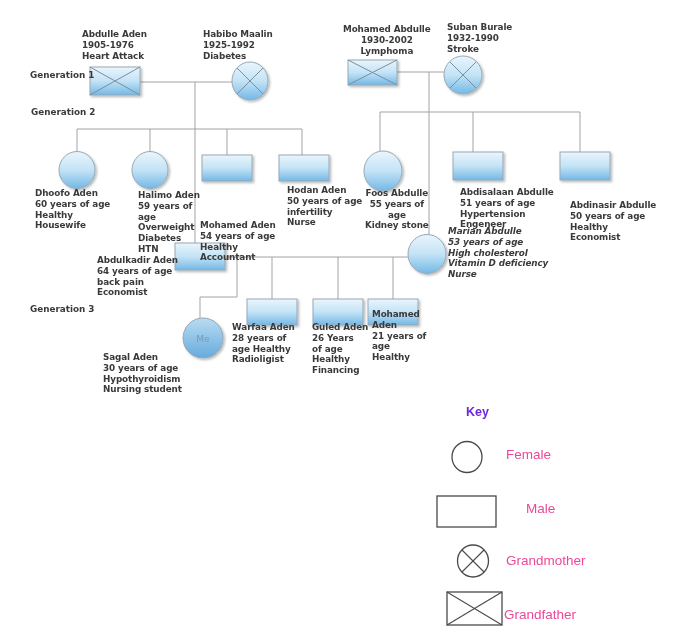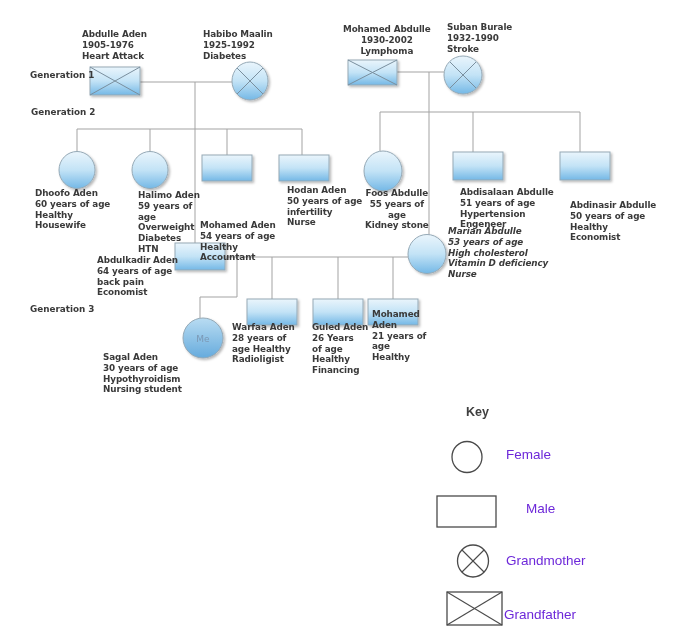--- a/index.html
+++ b/index.html
@@ -18,26 +18,26 @@
   .genlabel {
     position:absolute;
     font:bold 8.8px/10.8px "DejaVu Sans", sans-serif;
     color:#3a3a3a;
     white-space:nowrap;
     text-align:right;
   }
   .key-title {
     position:absolute;
     font:bold 12.5px "Liberation Sans", sans-serif;
-    color:#404040;
+    color:#6d28d9;
   }
   .klabel {
     position:absolute;
     font:13.5px "Liberation Sans", sans-serif;
-    color:#6d28d9;
+    color:#ec4899;
     white-space:nowrap;
   }
 </style>
 </head>
 <body>
 
 <div class="stage">
 
   <svg class="layer" width="700" height="644" viewBox="0 0 700 644">
     <defs>

